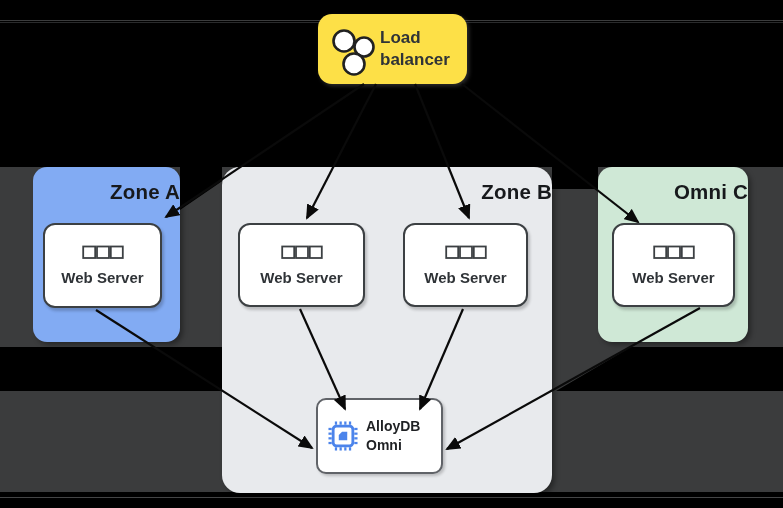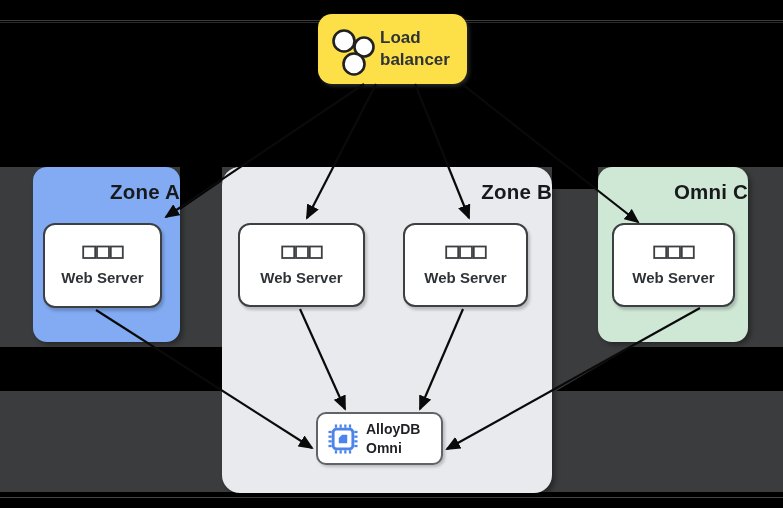--- a/index.html
+++ b/index.html
@@ -43,21 +43,21 @@
   
   .lb{
     position:absolute;left:318px;top:14px;width:149px;height:70px;background:#fde047;
     border-radius:14px;box-sizing:border-box;display:flex;flex-direction:row;align-items:center;
     box-shadow:2px 2px 4px rgba(90,90,90,.5);
   }
   .lb-icon{margin-left:8px;flex:0 0 auto;}
   .lb-label{margin-left:4px;width:82px;font-size:17px;line-height:1.3;font-weight:700;color:#2F3337;}
   
   .db{
-    position:absolute;left:316px;top:412px;width:127px;height:53px;background:#fff;
+    position:absolute;left:316px;top:398px;width:127px;height:76px;background:#fff;
     border:2px solid #606368;border-radius:10px;box-sizing:border-box;
     display:flex;flex-direction:row;align-items:center;box-shadow:2px 2px 3px rgba(0,0,0,.2);
   }
   .db-icon{margin-left:10px;flex:0 0 auto;}
   .db-label{margin-left:8px;width:64px;font-size:14px;line-height:1.35;font-weight:700;color:#1F2124;}
   
   .arrows{position:absolute;left:0;top:0;width:783px;height:508px;pointer-events:none;}
 </style>
 </head>
 <body>

